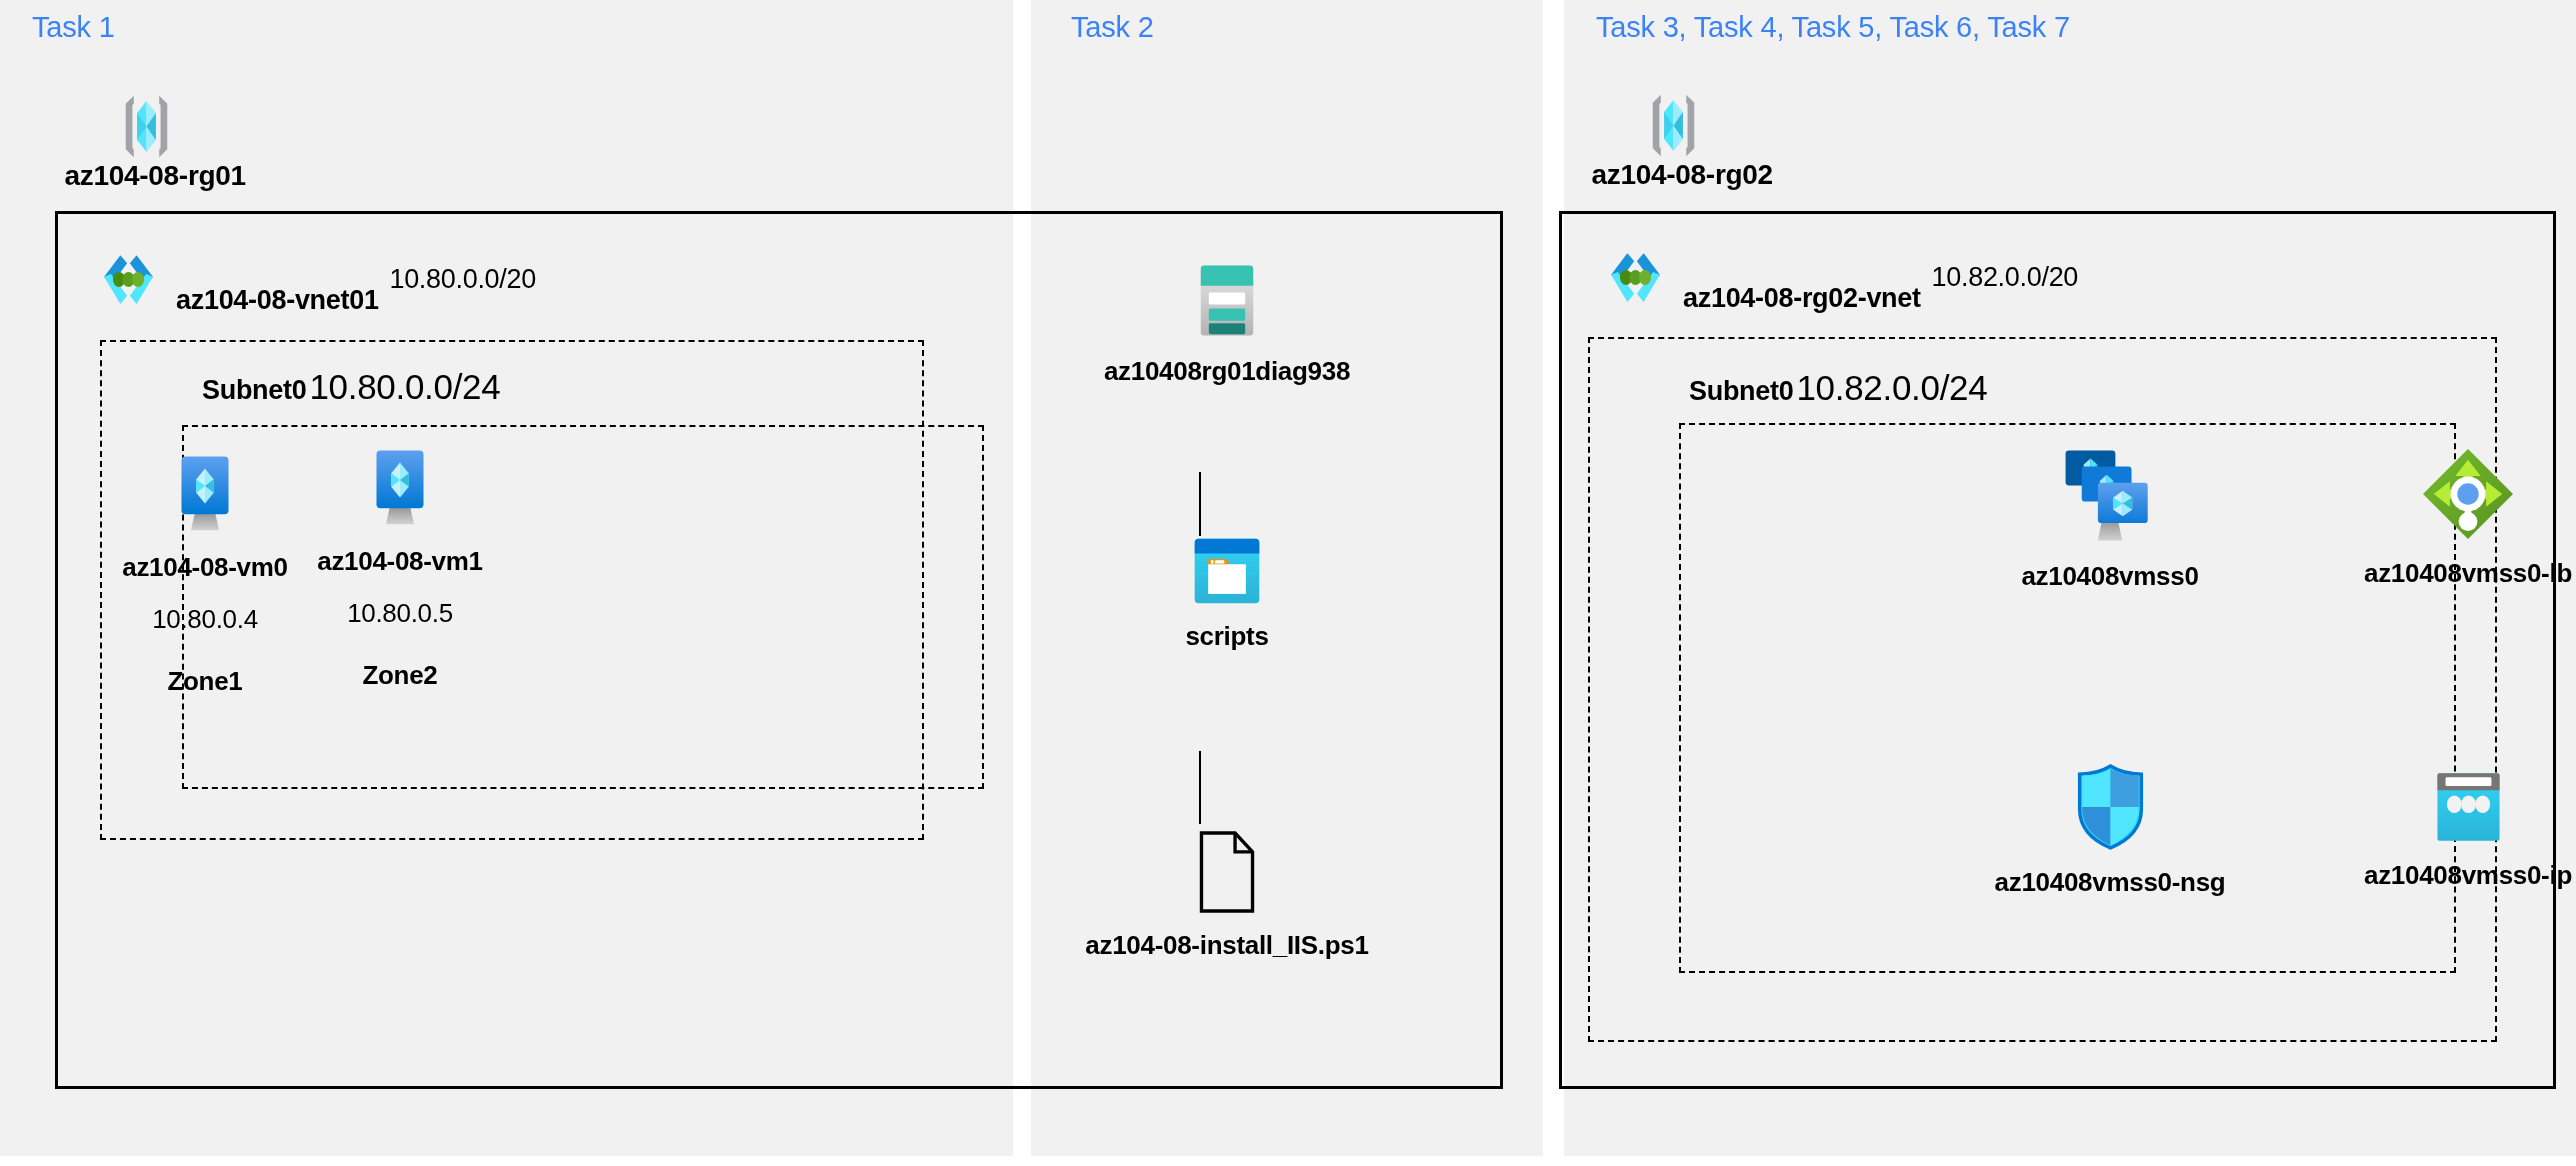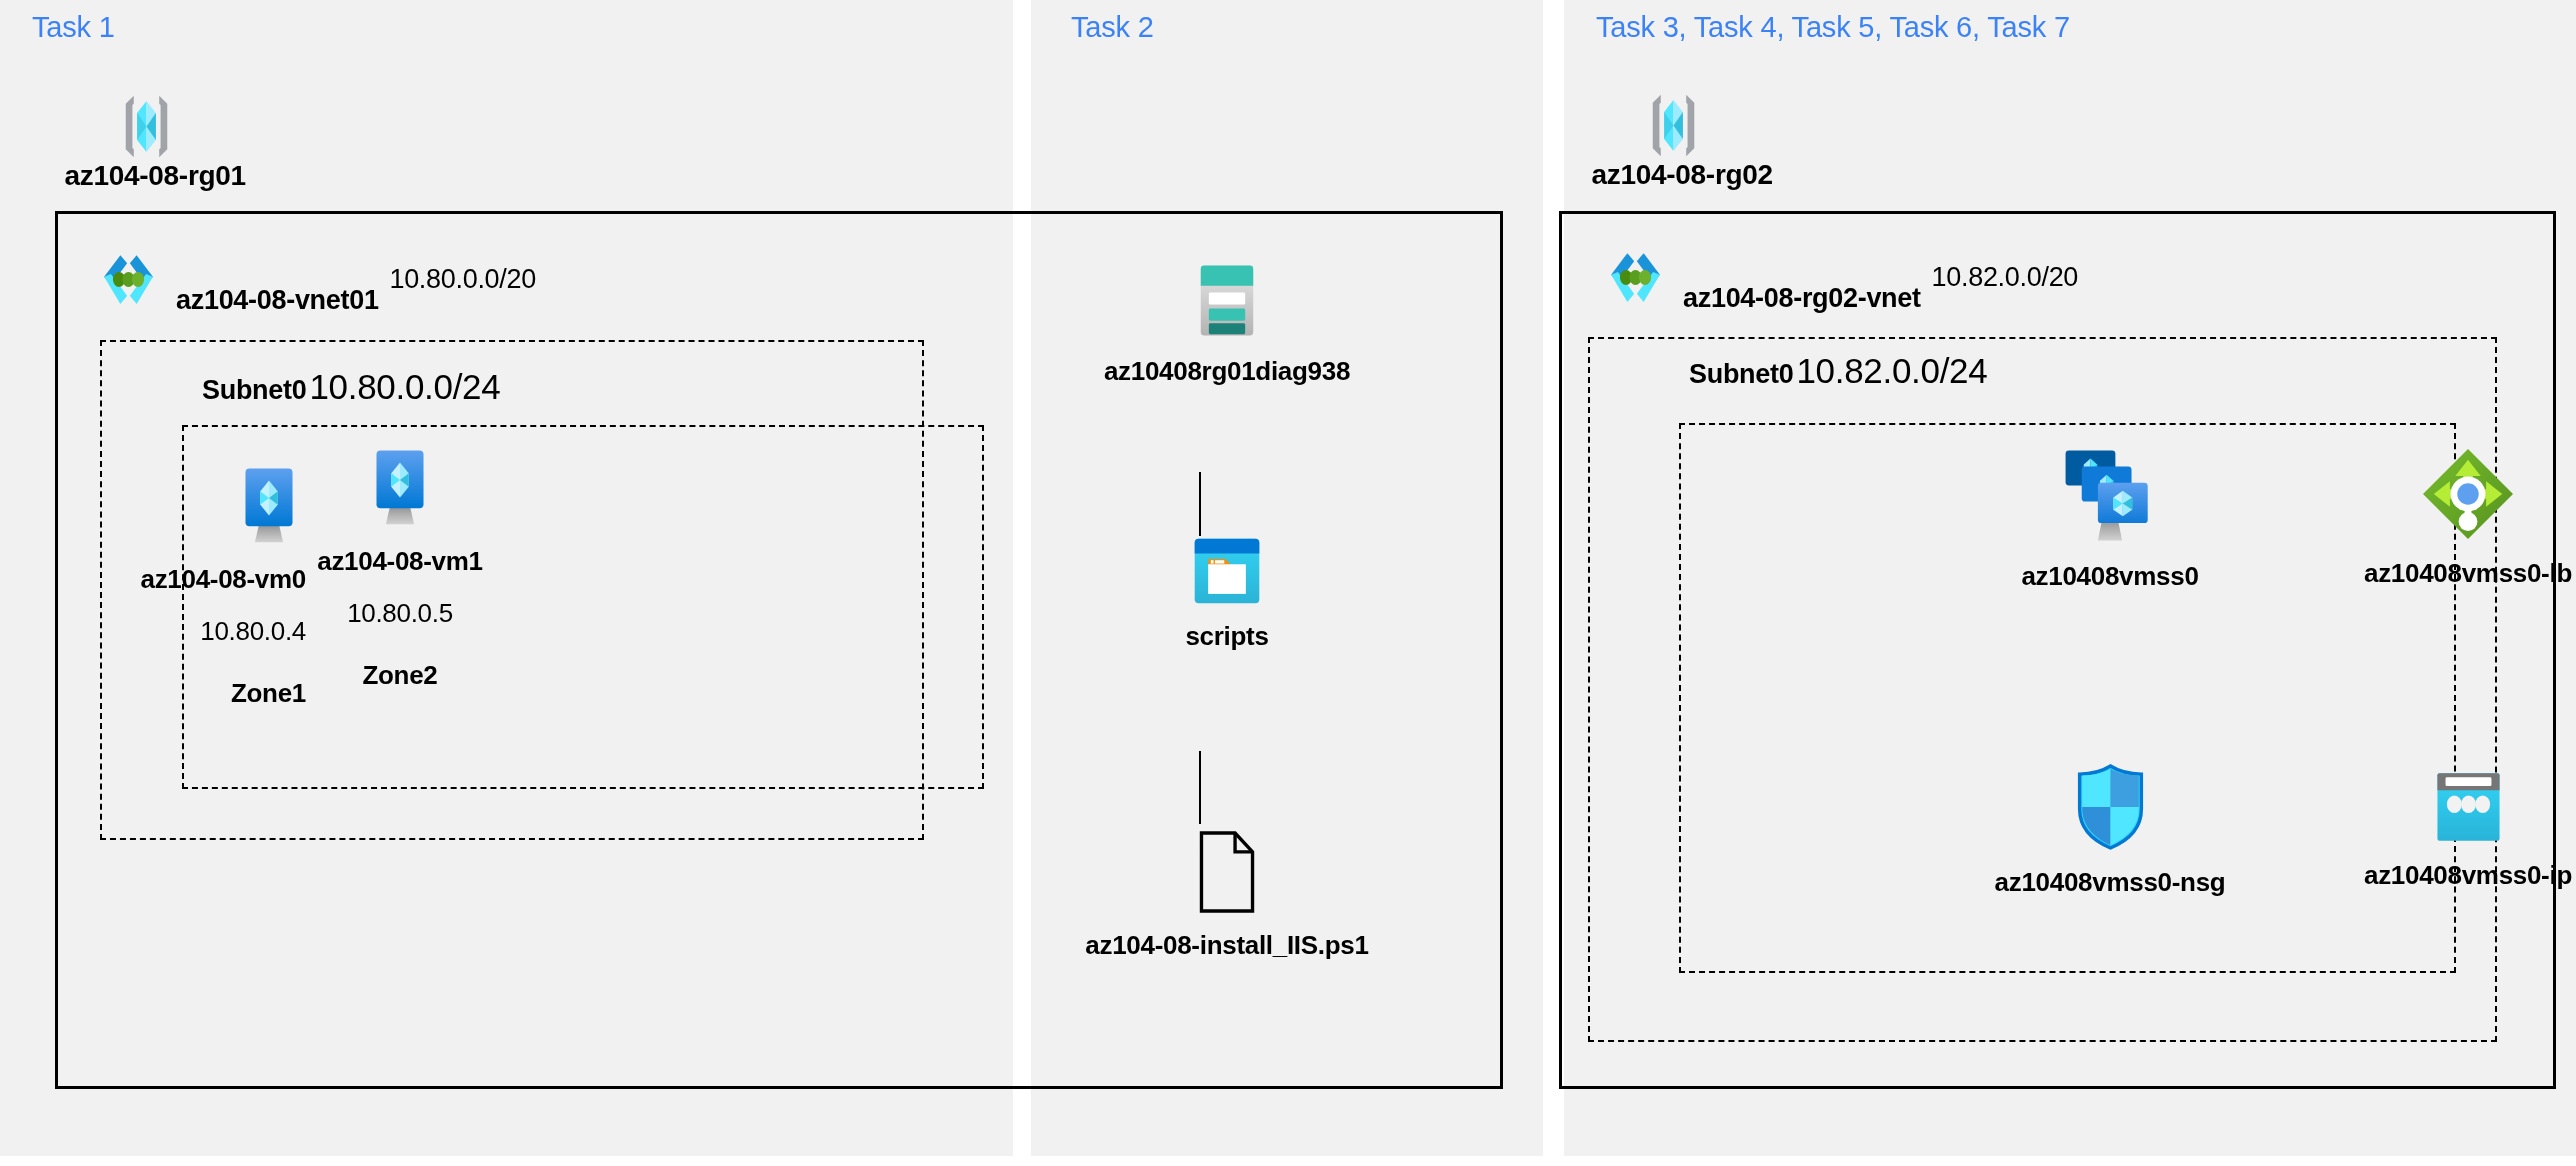--- a/index.html
+++ b/index.html
@@ -37,29 +37,29 @@
   
   .dashed-box{position:absolute;border:2.7px dashed #000;box-sizing:border-box;}
   #subnet0-left{left:100px;top:340px;width:824px;height:500px;}
   #subnet0-right{left:1588px;top:337px;width:909px;height:705px;}
   #innerbox-right{left:1679px;top:423px;width:777px;height:550px;}
 
   .subnet-label{position:absolute;white-space:nowrap;}
   .subnet-label b{font-size:27px;font-weight:bold;letter-spacing:-0.3px;}
   .subnet-label span{font-size:35px;font-weight:normal;letter-spacing:-0.3px;}
   #subnet-label-left{left:202px;top:367px;}
-  #subnet-label-right{left:1689px;top:351px;}
+  #subnet-label-right{left:1689px;top:368px;}
 
   
   .node{position:absolute;display:flex;flex-direction:column;align-items:center;}
   .node-title{font-size:26px;font-weight:bold;white-space:nowrap;letter-spacing:-0.3px;margin-top:15px;}
   .node-sub{font-size:26px;font-weight:normal;white-space:nowrap;letter-spacing:-0.3px;margin-top:21px;}
   .node-zone{font-size:26px;font-weight:bold;white-space:nowrap;letter-spacing:-0.3px;margin-top:31px;}
 
-  #node-vm0{left:104px;top:463px;width:202px;align-items:flex-end;}
+  #node-vm0{left:104px;top:451px;width:202px;}
   #node-vm1{left:299px;top:445px;width:202px;}
   #node-storage{left:1099px;top:260px;width:256px;}
   #node-scripts{left:1099px;top:536px;width:256px;}
   #node-script-file{left:1072px;top:829px;width:310px;}
   #node-vmss{left:1975px;top:445px;width:270px;}
   #node-lb{left:2333px;top:445px;width:270px;}
   #node-nsg{left:1975px;top:762px;width:270px;}
   #node-ip{left:2333px;top:769px;width:270px;}
 
   

